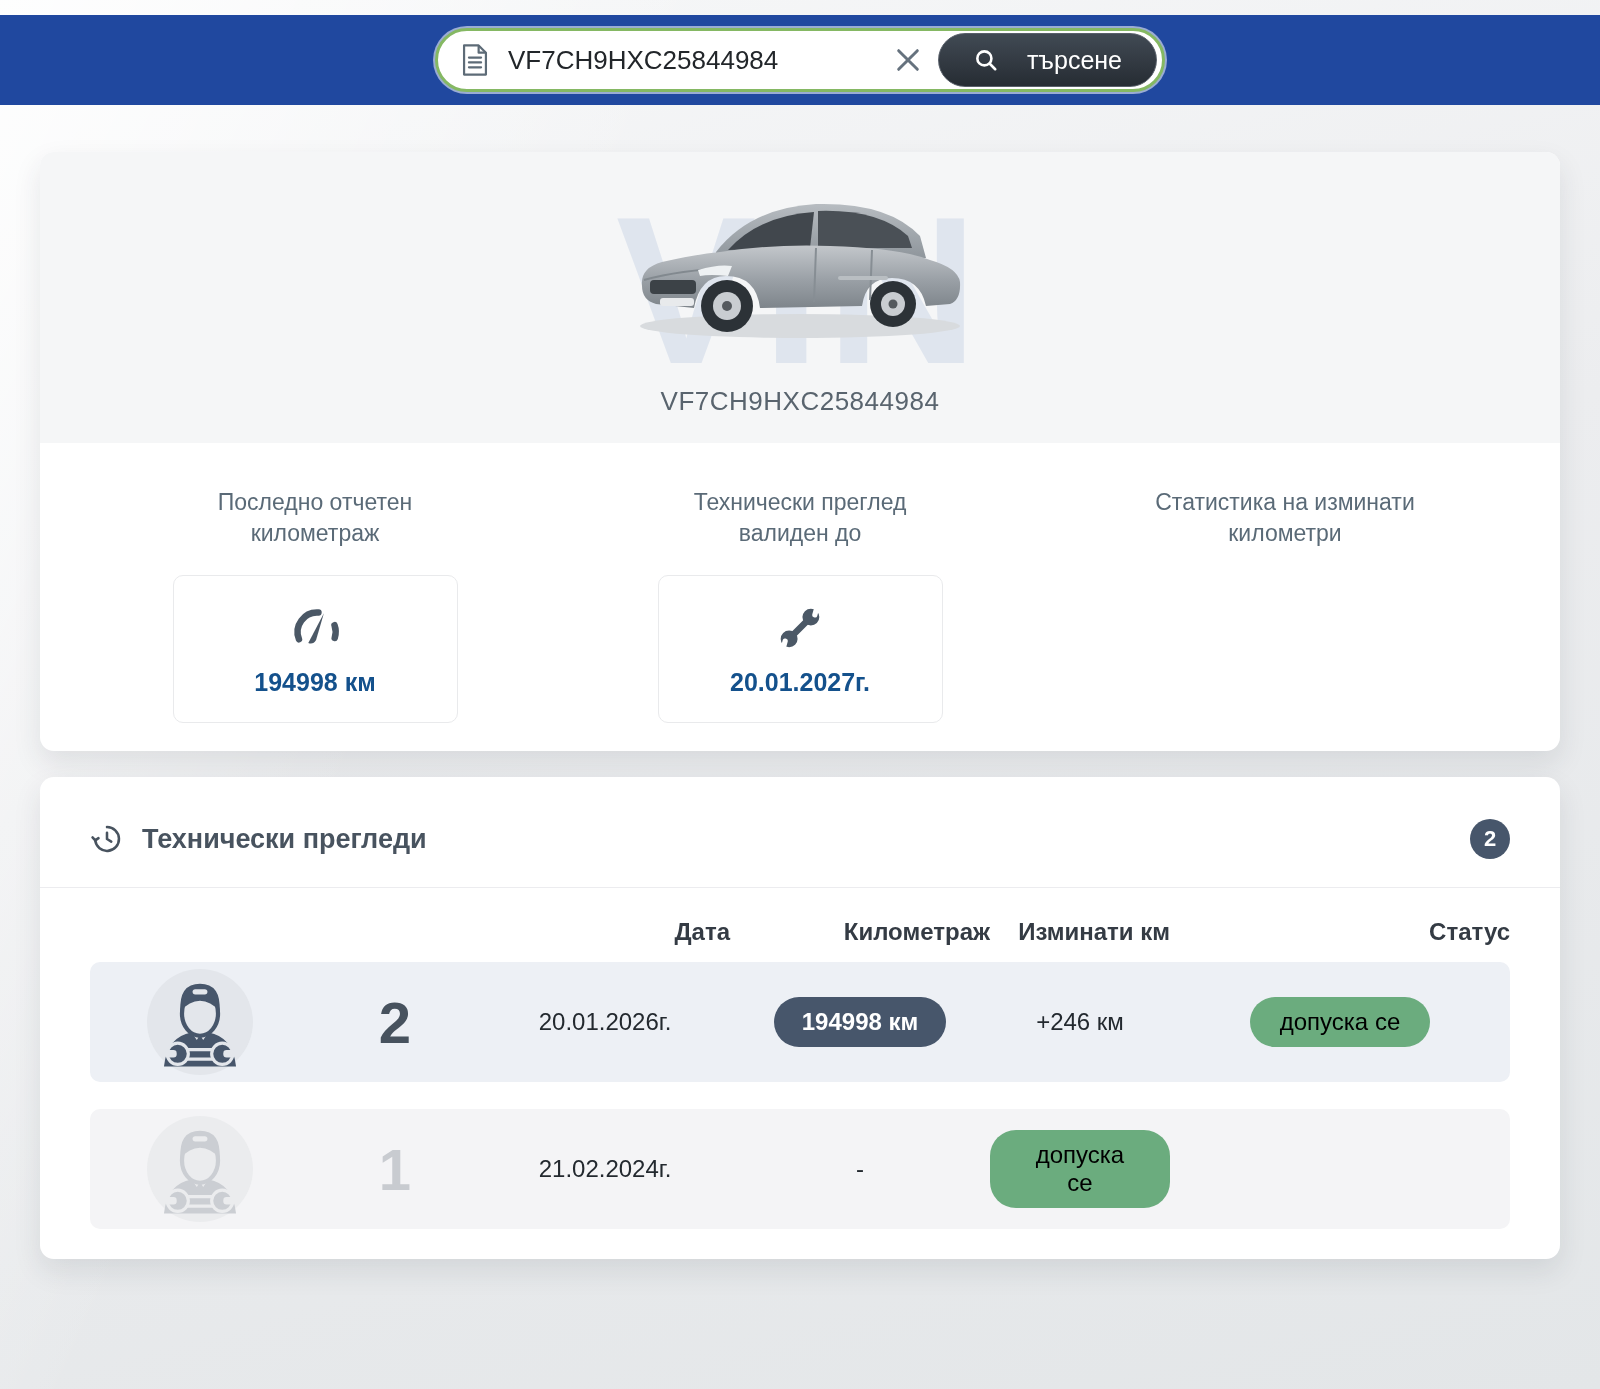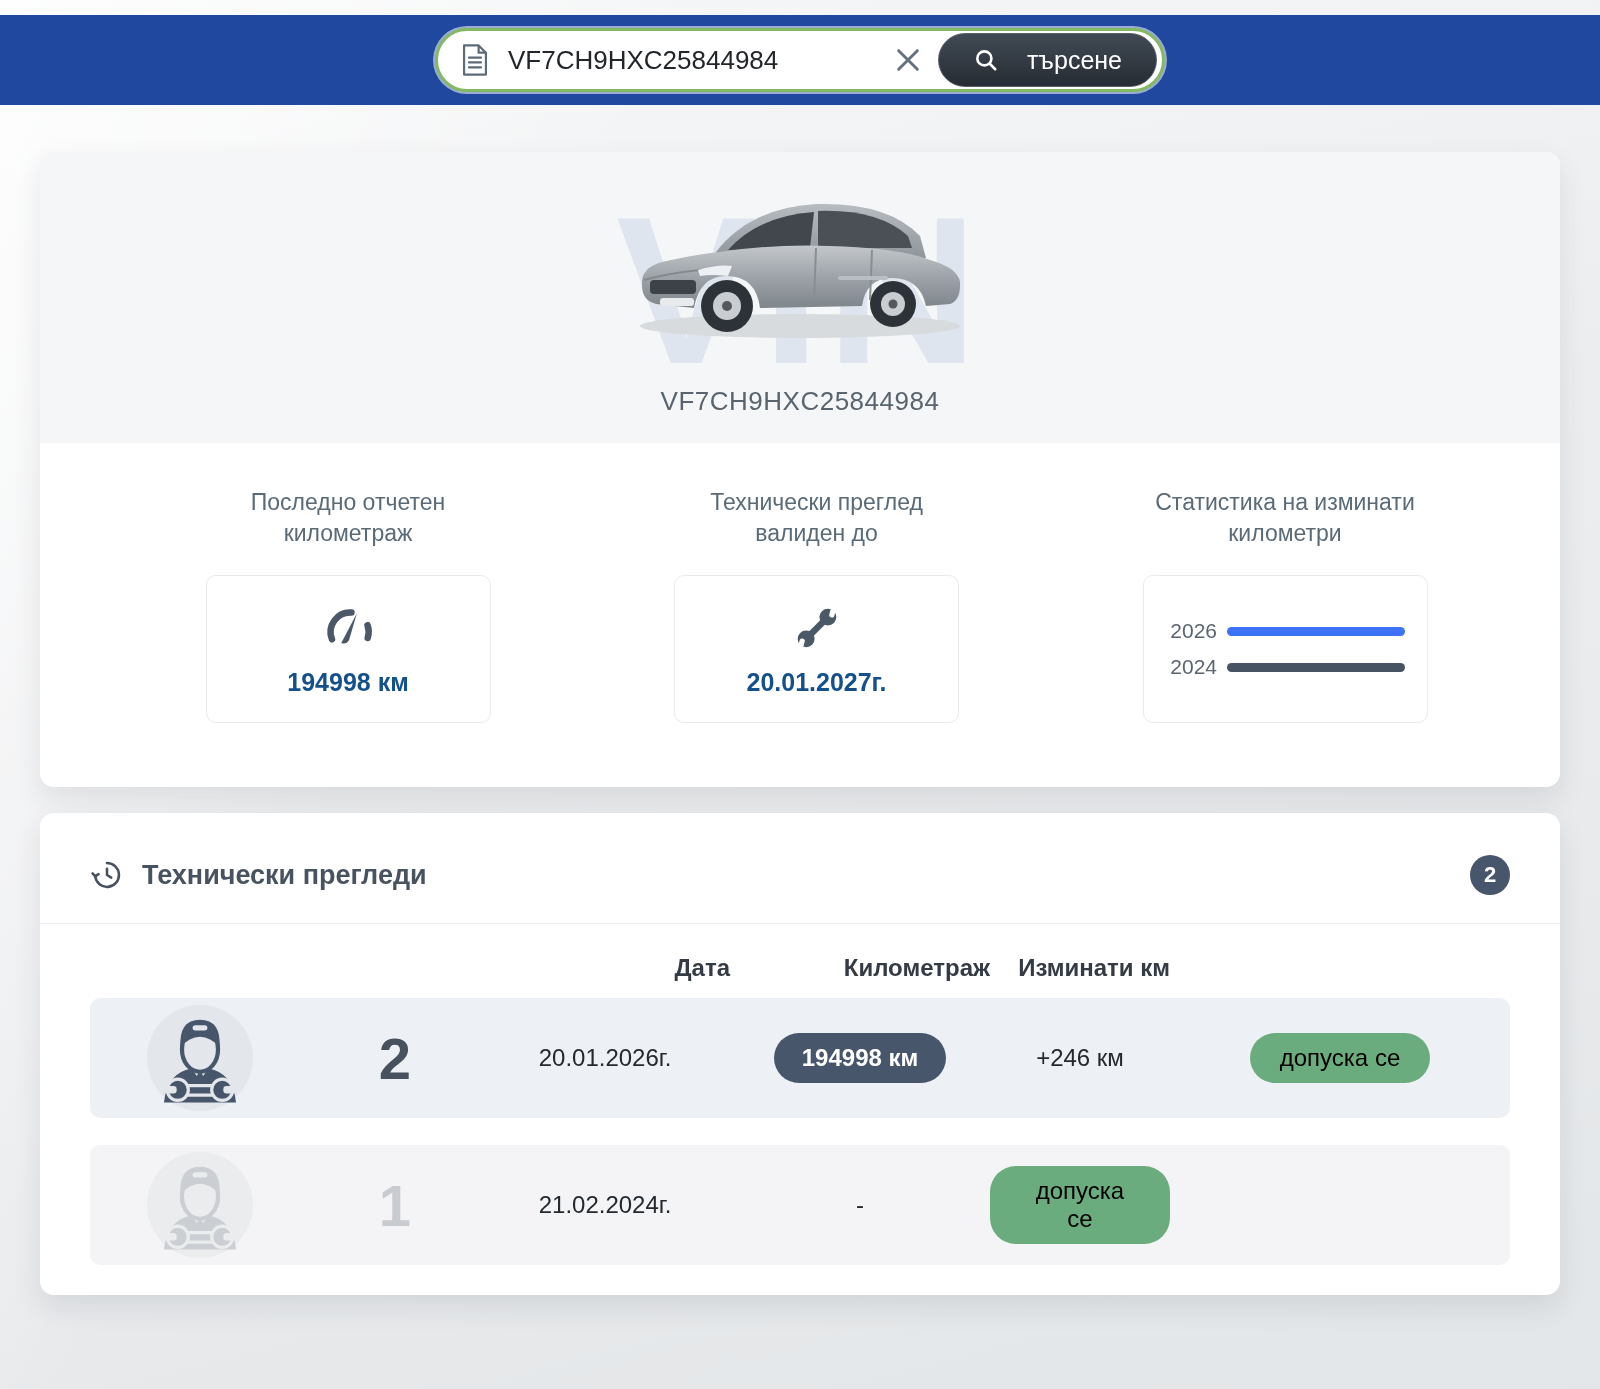--- a/index.html
+++ b/index.html
@@ -42,21 +42,21 @@
     display:flex; flex-direction:column; align-items:center; justify-content:flex-end; overflow:hidden;
   }
   .vin-watermark {
     position:absolute; top:34px; left:50%; transform:translateX(-50%);
     font-size:210px; font-weight:bold; line-height:1; letter-spacing:6px;
     color:#dfe5ee; user-select:none;
   }
   .car-wrap { position:relative; width:360px; margin-bottom:42px; }
   .vin-caption { position:relative; font-size:26px; color:#59646e; letter-spacing:.5px; padding-bottom:26px; }
 
-  .stats { display:flex; justify-content:space-between; padding:44px 125px 64px;margin-left:33px; }
+  .stats { display:flex; justify-content:space-between; padding:44px 125px 28px; }
   .stat-col { width:300px; display:flex; flex-direction:column; align-items:center; }
   .stat-title { font-size:23px; line-height:1.35; color:#5a6a77; text-align:center; height:64px; margin-bottom:24px; }
   .stat-box {
     width:285px; height:148px; border:1px solid #e9eaec; border-radius:10px;
     display:flex; flex-direction:column; align-items:center; justify-content:center; gap:14px; background:#fff;
   }
   .stat-value { font-size:25px; font-weight:bold; color:#14518c; }
   .chart-rows { width:240px; display:flex; flex-direction:column; gap:12px; }
   .chart-row { display:flex; align-items:center; gap:10px; }
   .chart-row .yr { font-size:21px; color:#5b6570; width:52px; text-align:right; flex:0 0 auto; }
@@ -197,36 +197,20 @@
               <rect x="19.8" y="10.8" width="4.6" height="2.4" rx="1" fill="#ffffff" transform="rotate(-30 22.1 12)"></rect>
             </g>
           </svg>
         </span>
         <div class="stat-value">20.01.2027г.</div>
       </div>
     </div>
 
     <div class="stat-col">
       <div class="stat-title">Статистика на изминати километри</div>
-      <div class="stat-box">
-        <div class="chart-rows">
-          <div class="chart-row">
-            <span class="yr">2026</span>
-            <span class="bar-track">
-                <span class="mini-bar" style="width: 100%; background: rgb(61, 114, 244);"></span>
-              </span>
-          </div>
-          <div class="chart-row">
-            <span class="yr">2024</span>
-            <span class="bar-track">
-                <span class="mini-bar" style="width: 99.9277%; background: rgb(71, 82, 99);"></span>
-              </span>
-          </div>
-        </div>
-      </div>
     </div>
   </div>
 </div>
 
 <div class="card card-inspections">
   <div class="sec-head">
     <span>
       <svg viewBox="0 0 24 24" width="34" height="34" fill="none" stroke="#48535f" stroke-width="1.8" stroke-linecap="round" stroke-linejoin="round">
         <path d="M12 3.6 a8.4 8.4 0 1 1 -8.3 9.4"></path>
         <path d="M3.7 13 L1.8 10.9 M3.7 13 L6 11.4"></path>
@@ -237,20 +221,21 @@
     <span class="count-badge">2</span>
   </div>
   <div class="sec-divider"></div>
 
   <div class="grid-row thead">
     <div></div>
       <div></div>
     <div class="th">Дата</div>
     <div class="th">Километраж</div>
     <div class="th">Изминати км</div>
+    <div class="th">Статус</div>
   </div>
 
   <div class="rows">
 
     <div class="grid-row insp-row hl">
       <div>
         <div class="avatar">
           <svg viewBox="0 0 100 100" width="106" height="106">
             <ellipse cx="50" cy="42" rx="17" ry="21" fill="#e3e6eb" stroke="#47566b" stroke-width="4"></ellipse>
             <path d="M31.5 40 Q30 14 50 14 Q70 14 68.5 40 Q60 30 50 30 Q40 30 31.5 40 Z" fill="#47566b"></path>

